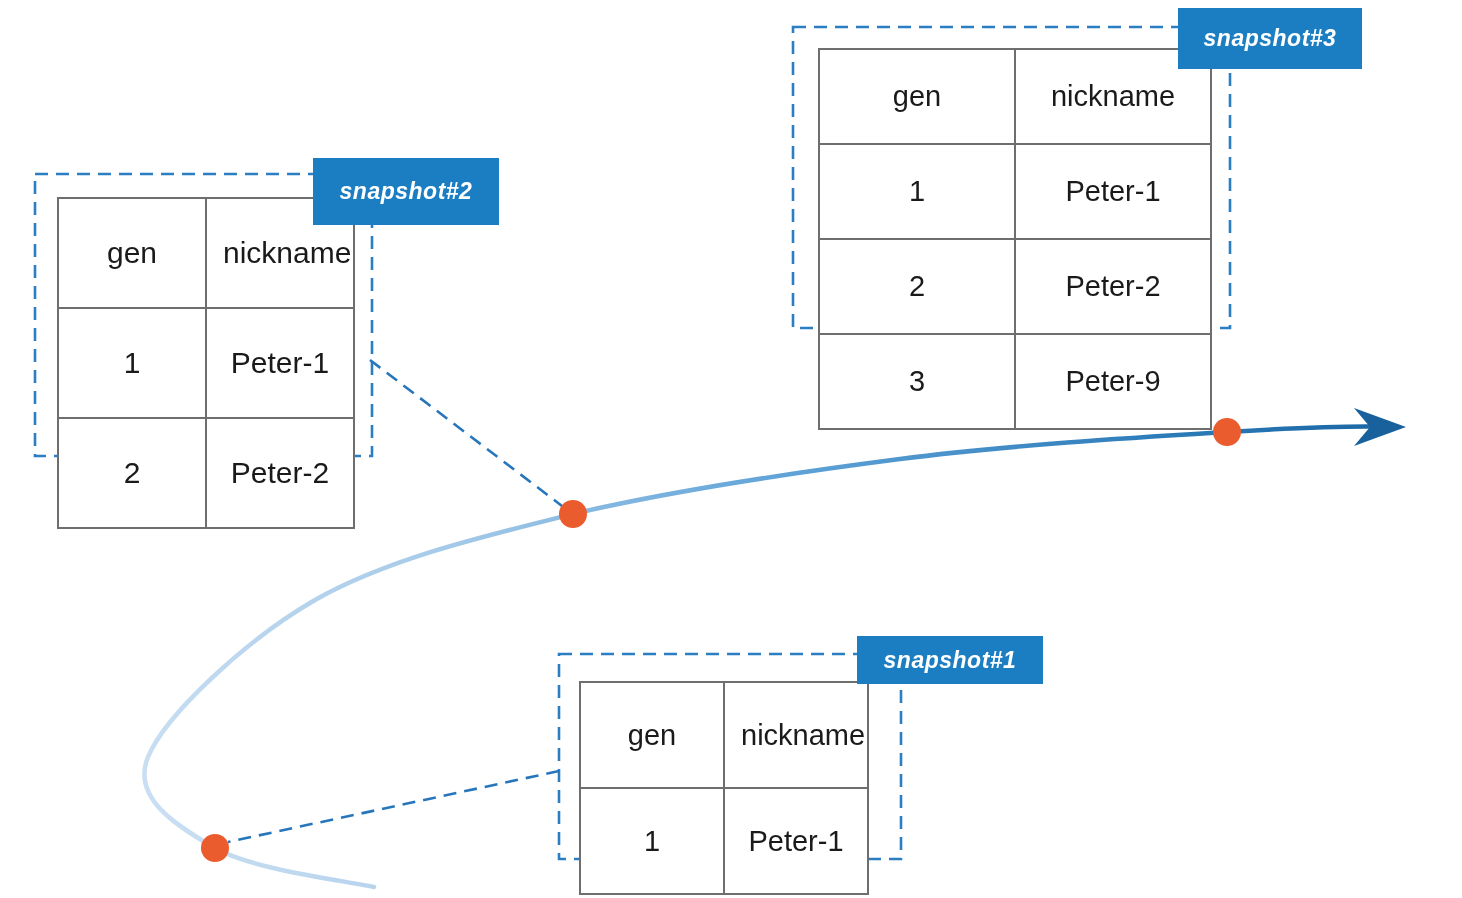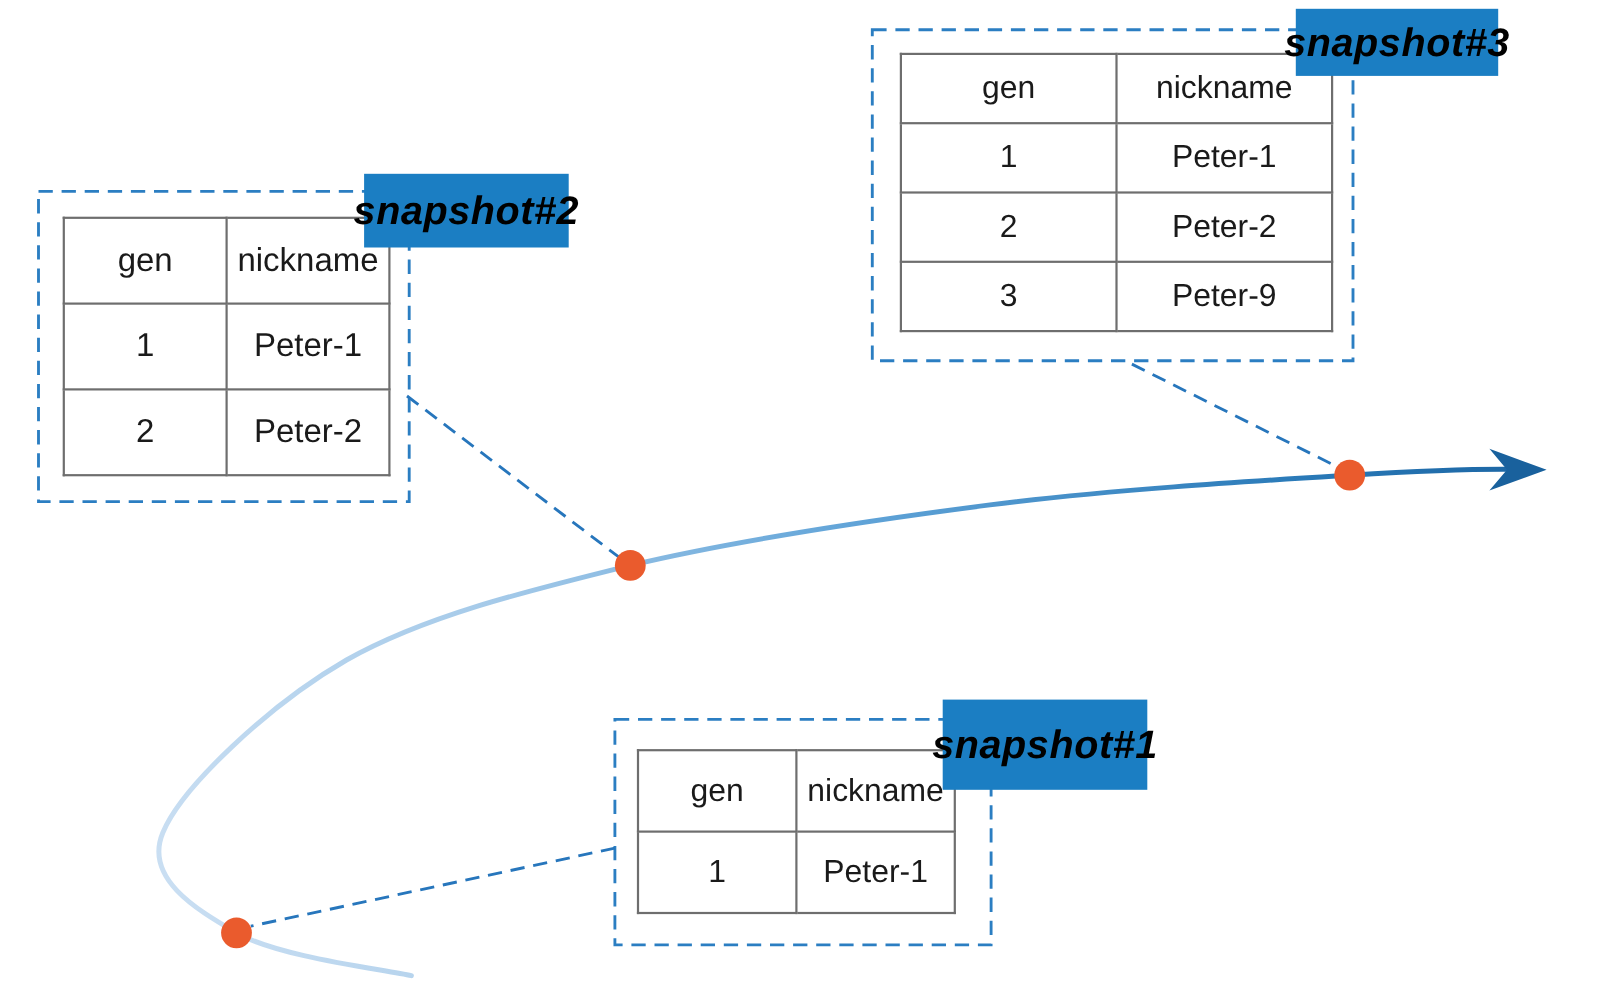--- a/index.html
+++ b/index.html
@@ -20,45 +20,45 @@
     table-layout: fixed;
     width: 100%;
     background: #ffffff;
   }
   .snap-table td {
     border: 2px solid #6e6e6e;
     text-align: center;
     vertical-align: middle;
     font-size: 30px;
     color: #1a1a1a;
-    padding: 0;
+    padding: 16px;
   }
   .t2 { left: 57px;  top: 197px; width: 298px; }
   .t2 td { height: 76px; }
   .t3 { left: 818px; top: 48px;  width: 394px; }
   .t3 td { height: 61px; font-size: 29px; }
   .t1 { left: 579px; top: 681px; width: 290px; }
   .t1 td { height: 72px; font-size: 29px; }
 
   
   .snap-label {
     position: absolute; z-index: 3;
     background: #1b7ec3;
-    color: #000000;
+    color: #ffffff;
     font-style: italic;
     font-weight: 700;
-    font-size: 36px;
+    font-size: 23px;
     display: flex;
     align-items: center;
     justify-content: center;
     letter-spacing: 0.5px;
   }
-  .l2 { left: 331px;  top: 158px; width: 186px; height: 67px; }
+  .l2 { left: 313px;  top: 158px; width: 186px; height: 67px; }
   .l3 { left: 1178px; top: 8px;   width: 184px; height: 61px; }
-  .l1 { left: 857px;  top: 636px; width: 186px; height: 82px; }
+  .l1 { left: 857px;  top: 636px; width: 186px; height: 48px; }
 </style>
 </head>
 <body>
 
 <div class="canvas">
 
   <svg class="layer" width="1462" height="898" viewBox="0 0 1462 898">
     <defs>
       <linearGradient id="curveGrad" gradientUnits="userSpaceOnUse" x1="148" y1="880" x2="1392" y2="430">
         <stop offset="0" stop-color="#CCE0F3"></stop>

